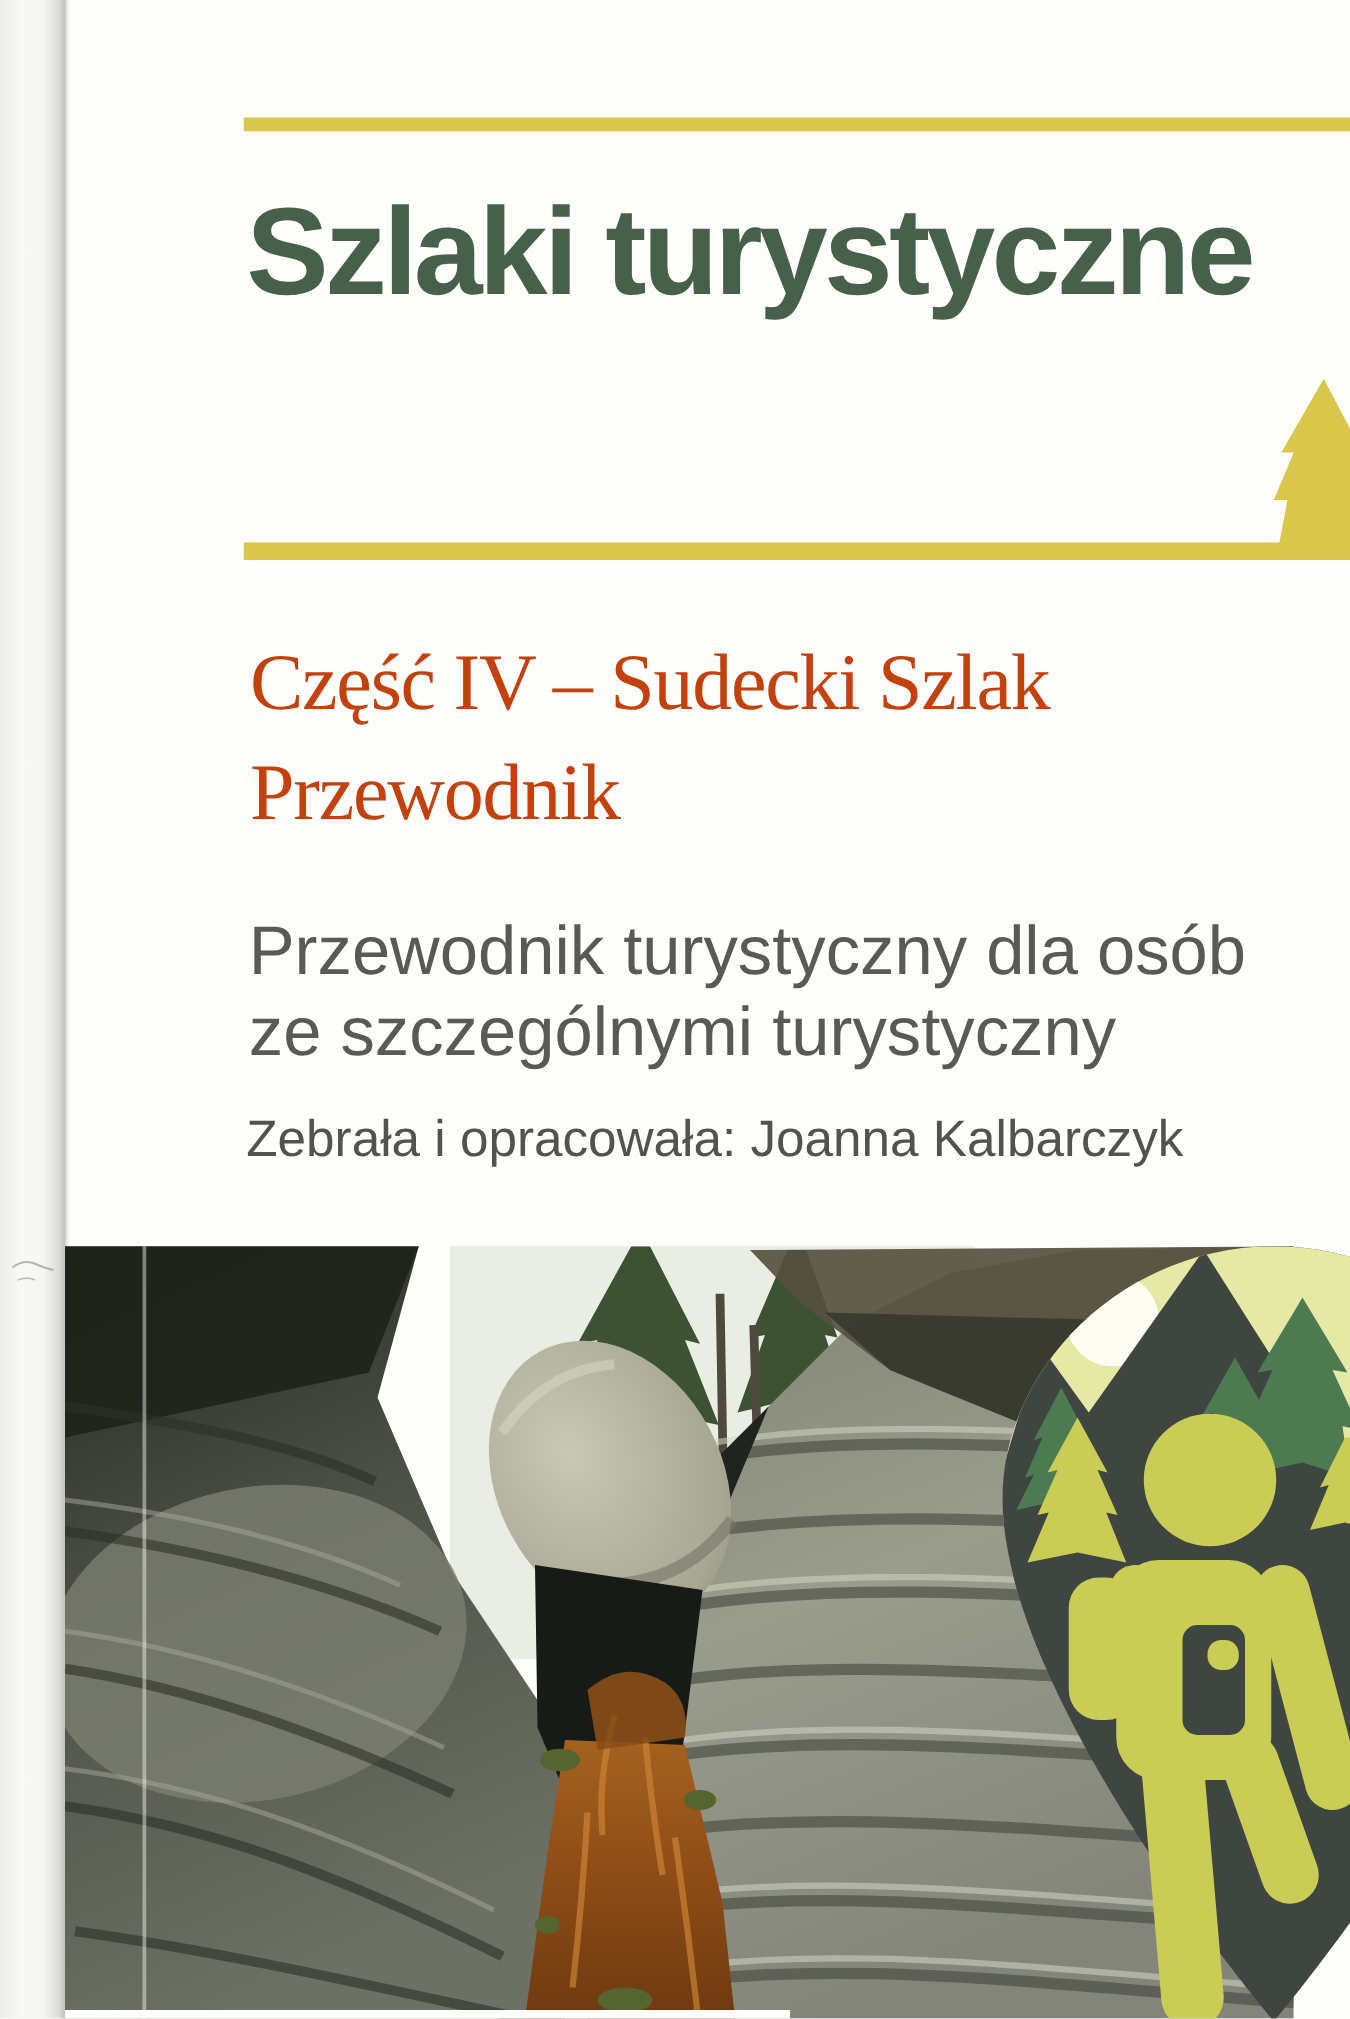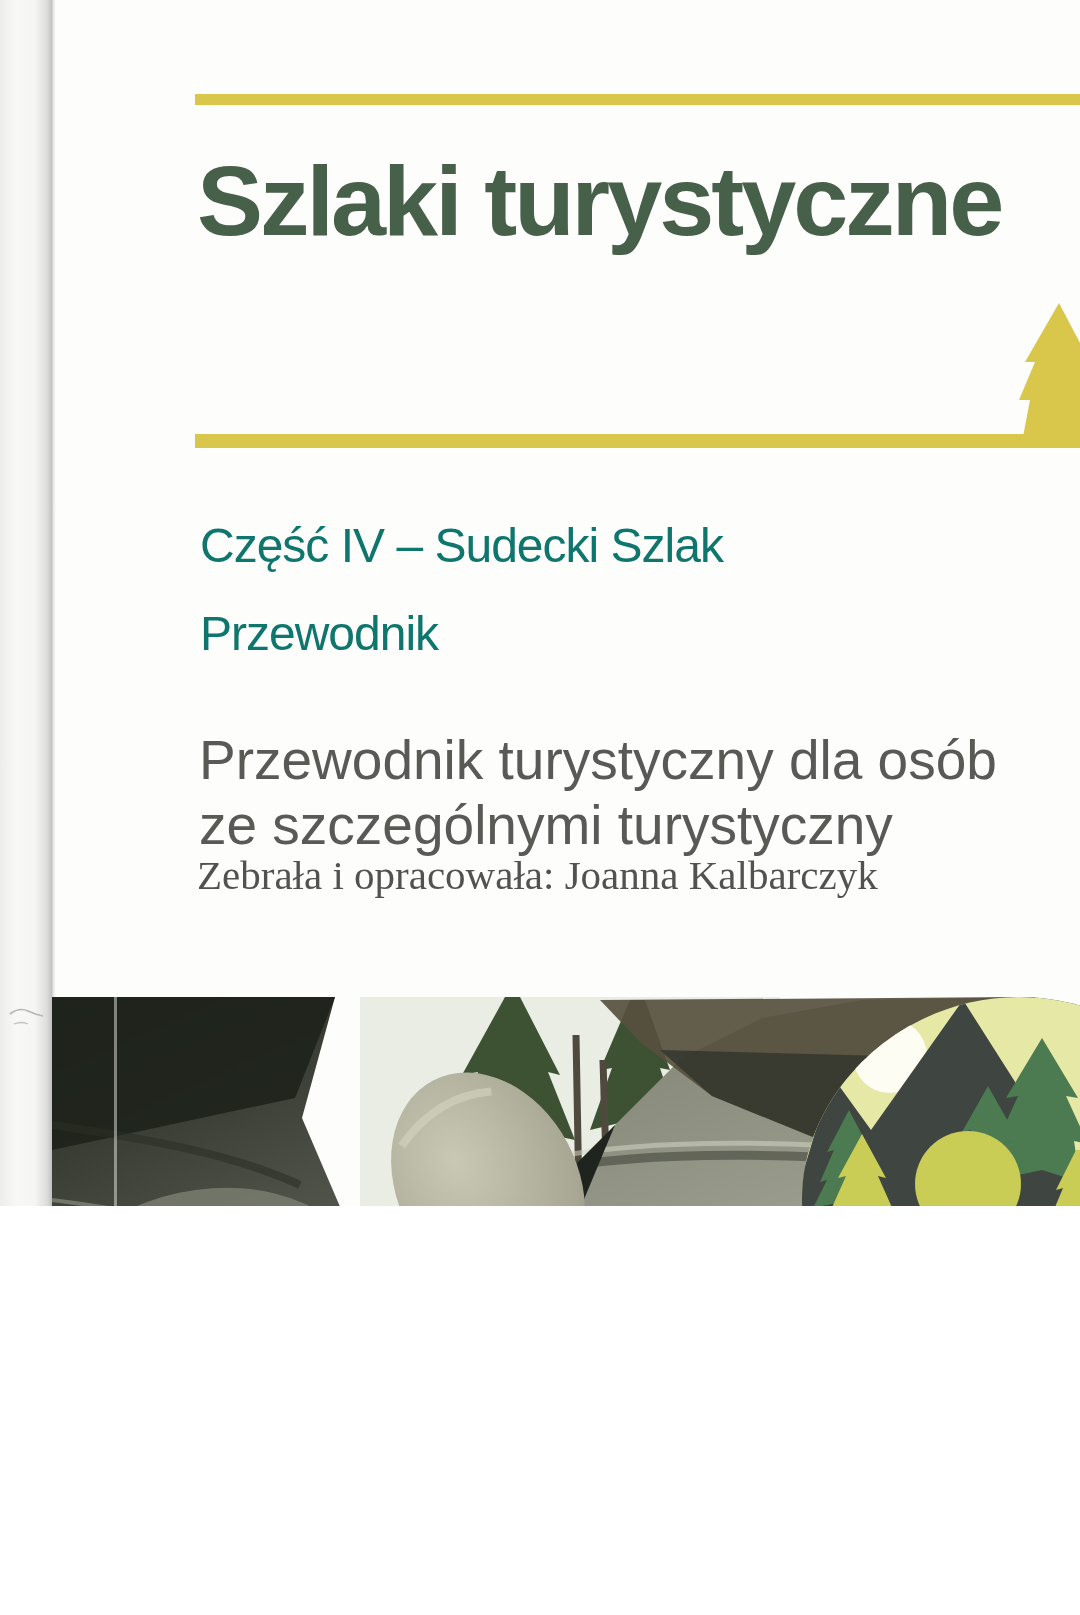--- a/index.html
+++ b/index.html
@@ -1,48 +1,48 @@
 <!DOCTYPE html>
 <html><head>
 <meta charset="utf-8">
 <style>
   html,body{margin:0;padding:0;background:#ffffff;}
   .page{
-    position:relative;width:1080px;height:1206px;overflow:hidden;
+    position:relative;width:1080px;height:1615px;overflow:hidden;
     background:#fdfdfb;
     font-family:"Liberation Sans","DejaVu Sans",sans-serif;
   }
   
   .scan-strip{
     position:absolute;left:0;top:0;width:56px;height:1615px;
     background:linear-gradient(to right,
       #ededeb 0%, #f8f8f6 30%, #f5f5f3 62%,
       #dcdcda 84%, #c3c3c1 92%, #ececea 96%, #fdfdfb 100%);
   }
   .rule{position:absolute;left:195px;right:0;background:#d9c74b;}
   .rule-top{top:94px;height:11px;}
   .rule-bottom{top:434px;height:14px;}
   .title{
     position:absolute;left:197px;top:141px;
     font-size:99px;line-height:120px;font-weight:bold;
     color:#47604a;letter-spacing:-3px;white-space:nowrap;
   }
   .subtitle{
     position:absolute;left:200px;top:502px;
-    font-size:48px;line-height:88px;font-weight:normal;
-    color:#0f766e;letter-spacing:-1px;white-space:nowrap;
+    font-size:64px;line-height:88px;font-weight:normal;
+    color:#c2410c;letter-spacing:-1px;white-space:nowrap;font-family:Liberation Serif, serif;
   }
   .descr{
     position:absolute;left:199px;top:728px;
     font-size:55px;line-height:65px;color:#595955;
     letter-spacing:0;white-space:nowrap;
   }
   .credit{
-    position:absolute;left:197px;top:852px;
-    font-size:41px;line-height:46px;color:#525250;white-space:nowrap;font-family:Liberation Serif, serif;
+    position:absolute;left:197px;top:888px;
+    font-size:41px;line-height:46px;color:#525250;white-space:nowrap;
   }
   .tree-accent{position:absolute;left:985px;top:298px;}
   .photo{position:absolute;left:52px;top:997px;}
   .pin-logo{position:absolute;left:770px;top:955px;}
   .crease{
     position:absolute;left:114px;top:997px;width:3px;height:618px;
     background:rgba(250,250,245,.45);
   }
   .bottom-sliver{
     position:absolute;left:52px;top:1608px;width:580px;height:7px;

